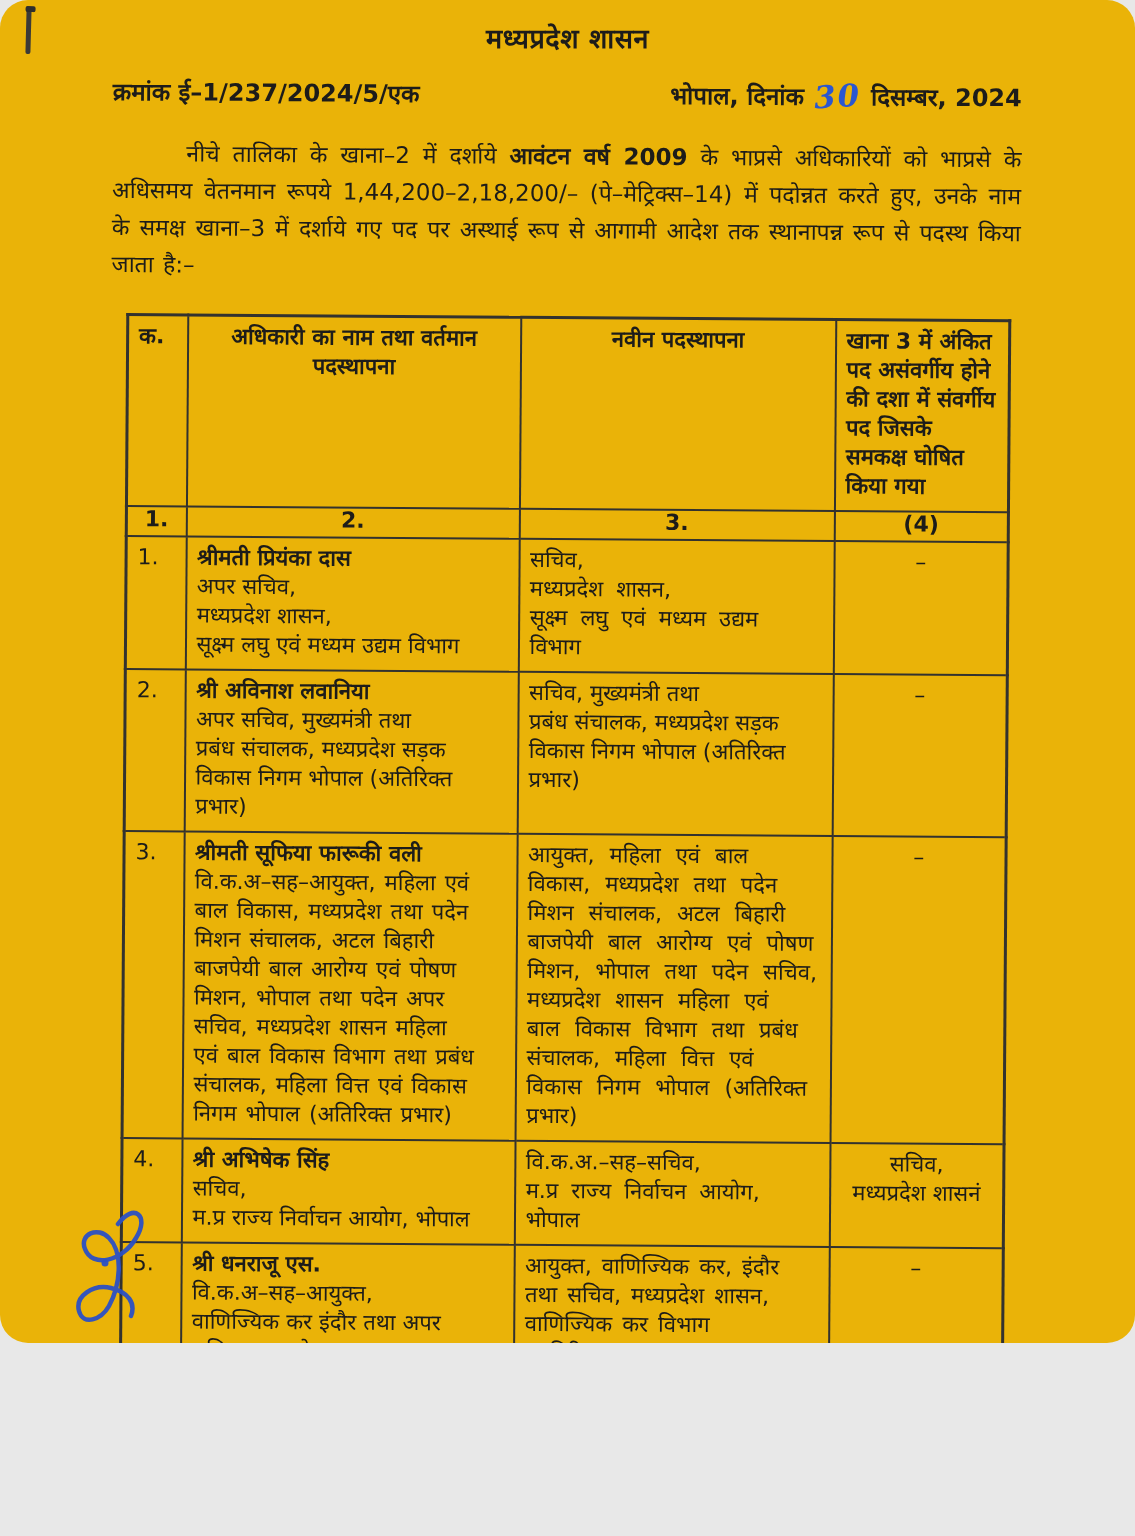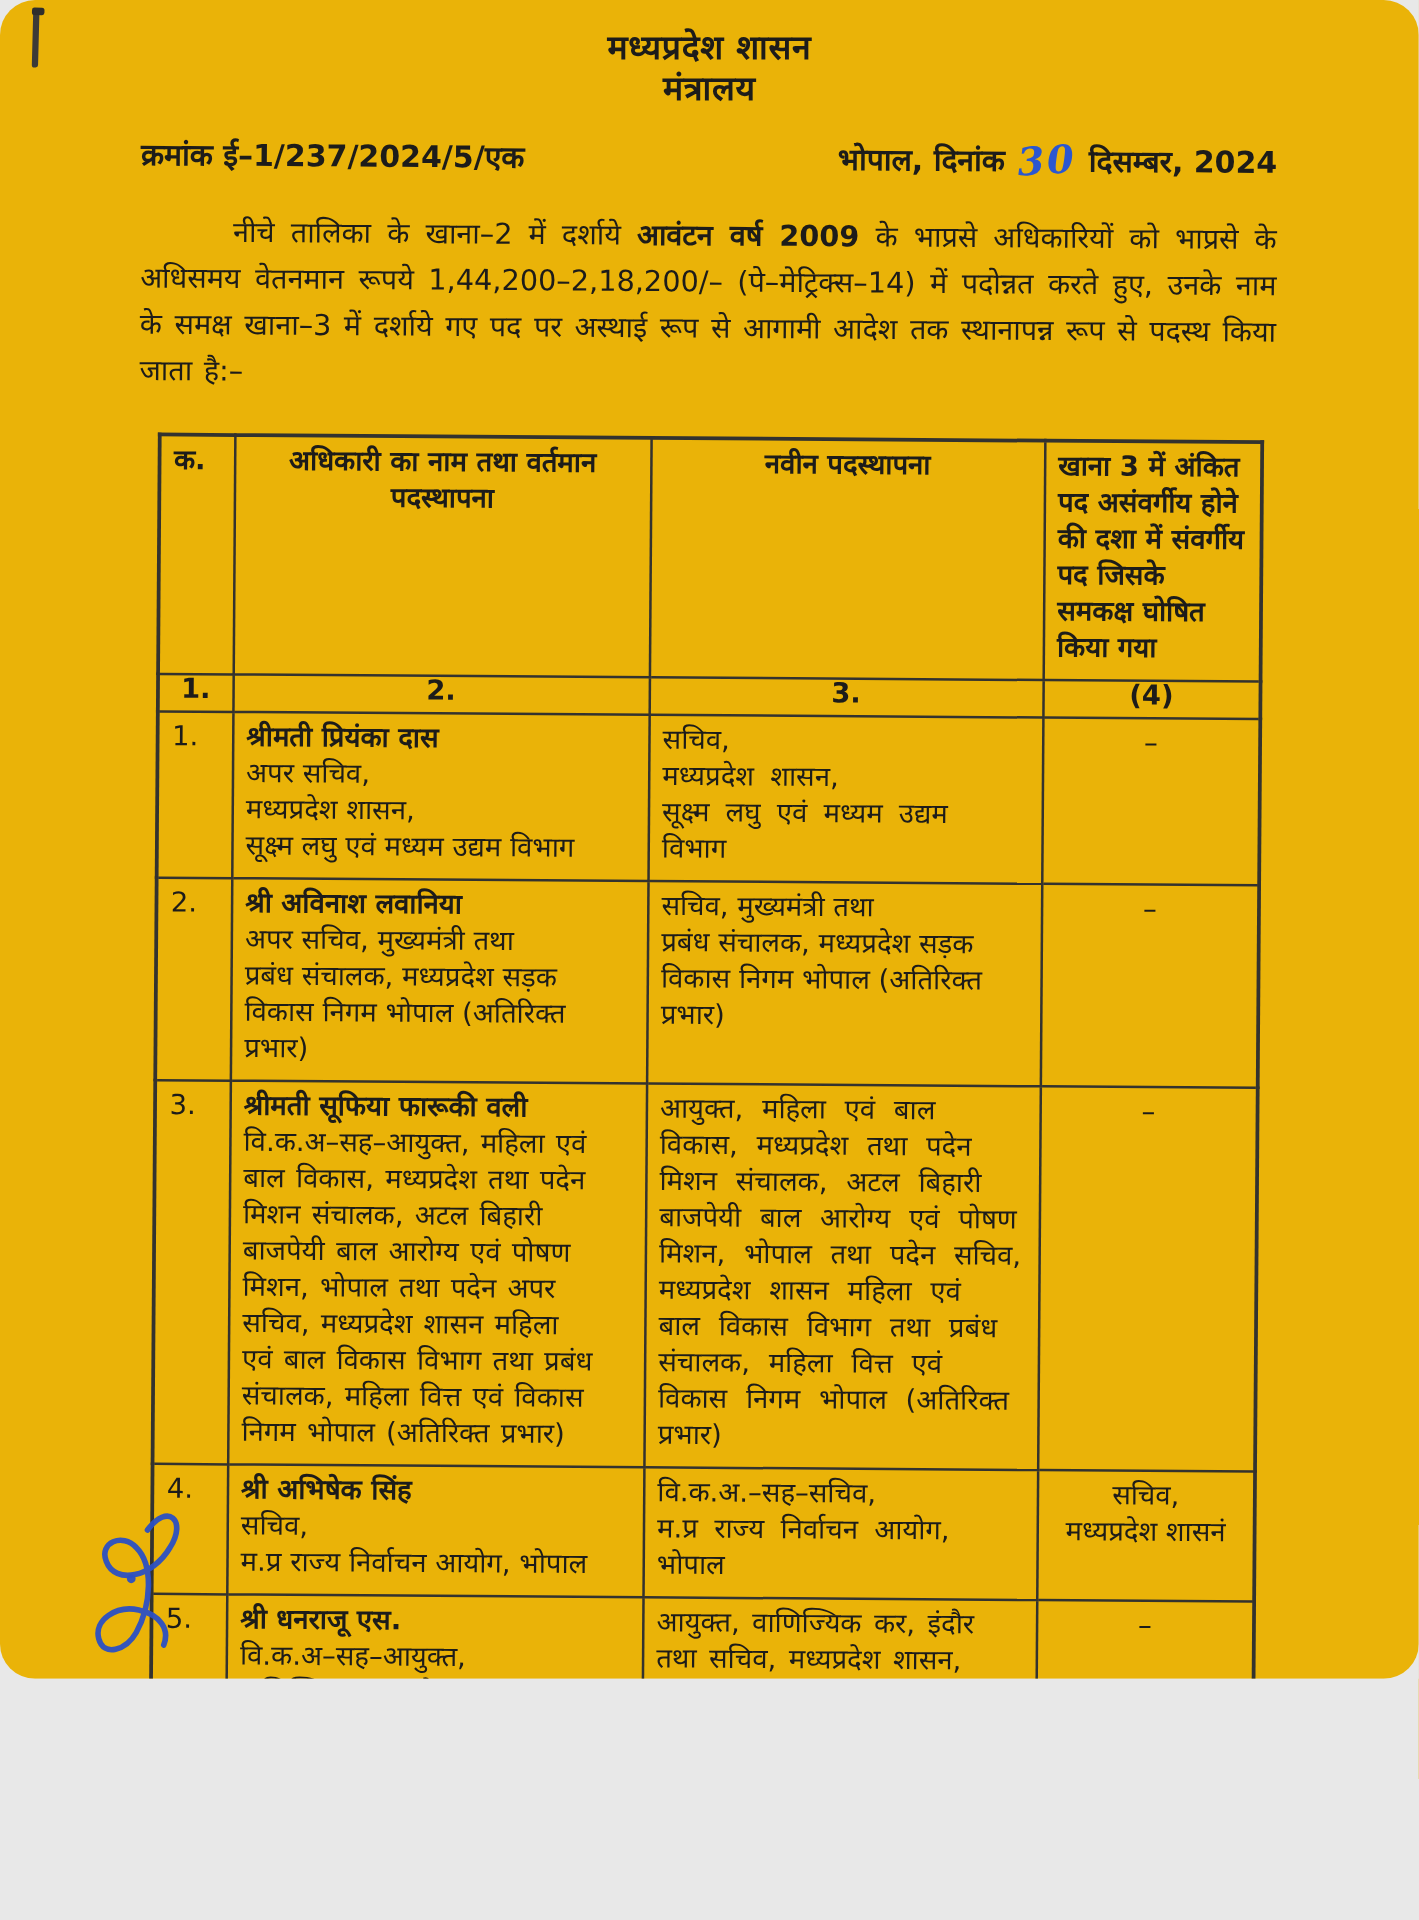--- a/index.html
+++ b/index.html
@@ -134,21 +134,20 @@
 </style>
 </head>
 <body>
 
 <div class="page">
 
   <div class="artifact"></div>
 
   <div class="doc-header">
     <div>मध्यप्रदेश शासन</div>
-    <div>मंत्रालय</div>
   </div>
 
   <div class="content">
 
     <div class="ref-row">
       <span>क्रमांक ई–1/237/2024/5/एक</span>
       <span class="place-date">
         <span>भोपाल, दिनांक</span>
         <span class="handwritten">30</span>
         <span>दिसम्बर, 2024</span>

